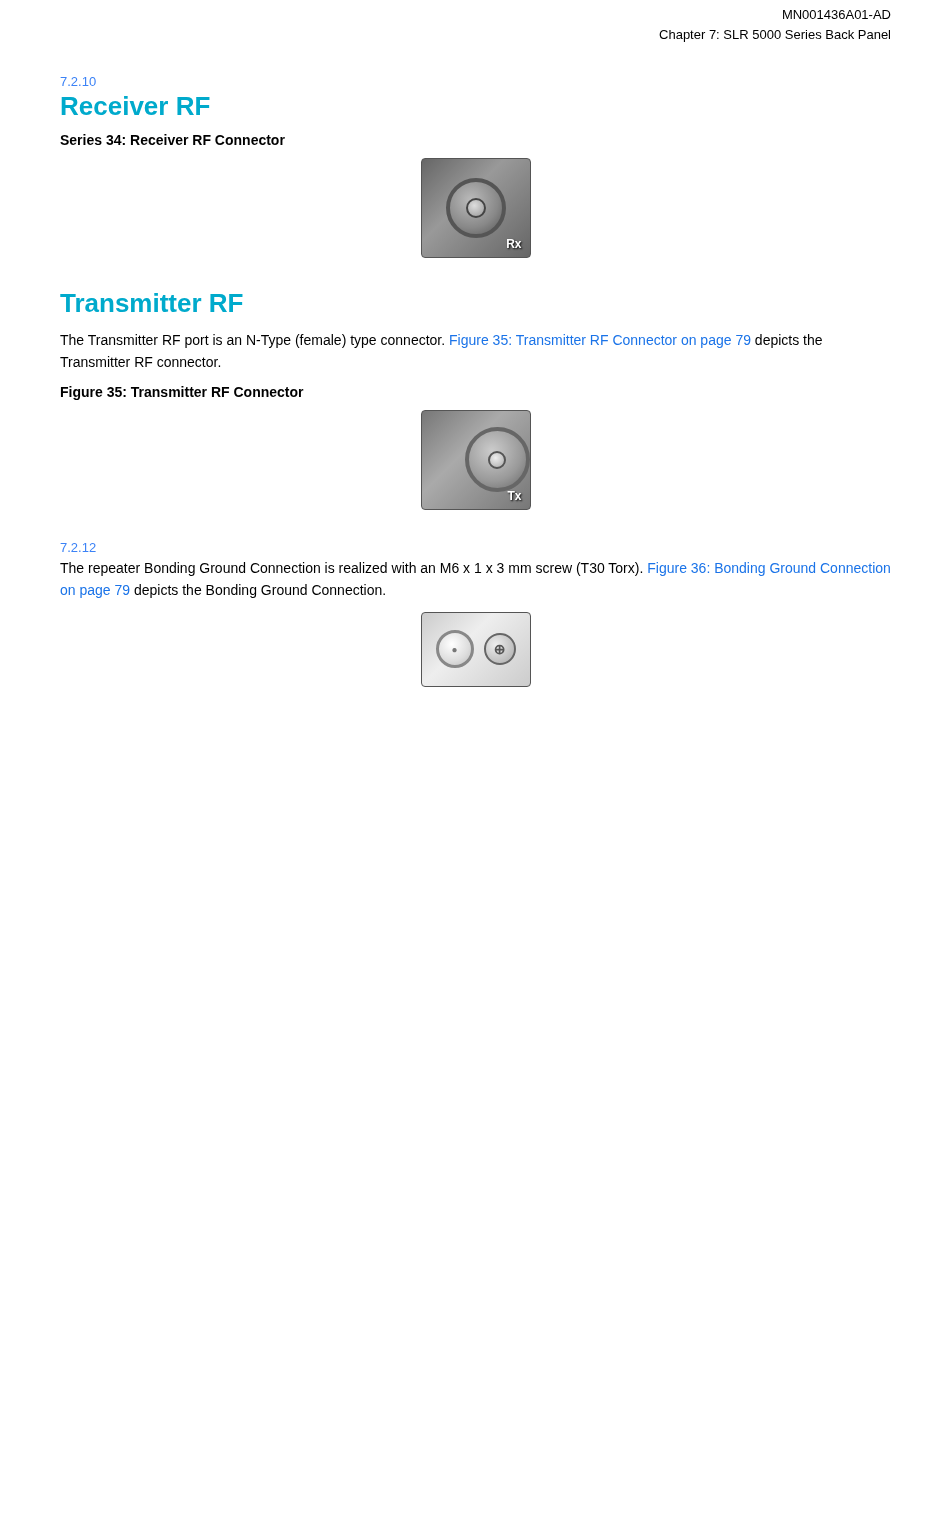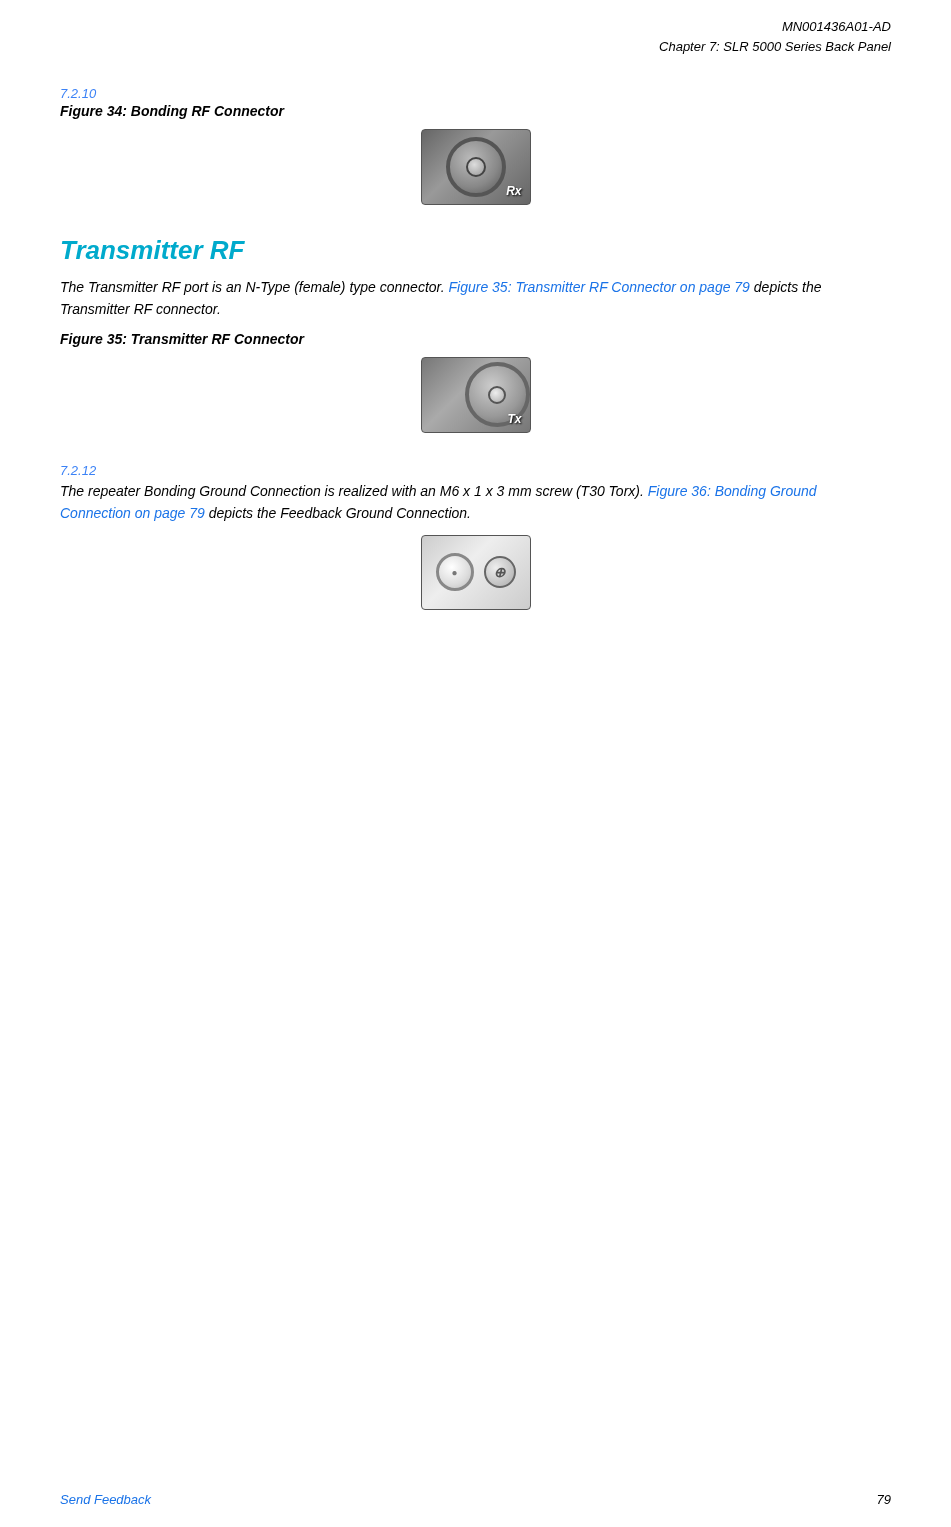--- a/index.html
+++ b/index.html
@@ -6,24 +6,23 @@
     body {
       font-family: Arial, sans-serif;
       font-size: 14px;
       color: #000;
       background: #fff;
       width: 951px;
       min-height: 1527px;
       position: relative;
     }
     .page-container {
-      padding: 17px 60px 60px 60px;
+      padding: 5px 60px 60px 60px;
       position: relative;
       min-height: 1527px;
-      font-style: italic;
     }
     .header {
       text-align: right;
       margin-bottom: 30px;
       font-size: 13px;
       color: #000;
       line-height: 1.5;
     }
     .section {
       margin-bottom: 30px;
@@ -51,21 +50,21 @@
       color: #000;
       margin-bottom: 8px;
     }
     .figure-container {
       display: flex;
       justify-content: center;
       margin: 10px 0 20px 0;
     }
     .connector-img {
       width: 110px;
-      height: 76px;
+      height: 100px;
       background: #888;
       border: 1px solid #555;
       border-radius: 4px;
       display: flex;
       align-items: center;
       justify-content: center;
       position: relative;
       overflow: hidden;
     }
     .connector-rx {
@@ -170,21 +169,22 @@
 
 <div class="page-container">
 
   <div class="header">
     <div>MN001436A01-AD</div>
     <div>Chapter 7:  SLR 5000 Series Back Panel</div>
   </div>
 
   <div class="section">
     <div class="section-number-small">7.2.10</div>
-    <div class="figure-caption">Figure 34: Bonding RF Connector</div>
+    <div class="section-title">Receiver RF</div>
+    <div class="figure-caption">Series 34: Receiver RF Connector</div>
     <div class="figure-container">
       <div class="connector-img connector-rx">
         <div class="bnc-outer">
           <div class="bnc-inner"></div>
         </div>
         <div class="connector-label">Rx</div>
       </div>
     </div>
   </div>
 
@@ -200,36 +200,32 @@
           <div class="ntype-inner"></div>
         </div>
         <div class="connector-label">Tx</div>
       </div>
     </div>
   </div>
 
   <div class="section">
     <div class="section-number-small">7.2.12</div>
     <div class="section-body">
-      <span>The repeater Bonding Ground Connection is realized with an M6 x 1 x 3 mm screw (T30 Torx). </span><a class="link-text" href="#">Figure 36: Bonding Ground Connection on page 79</a><span> depicts the Feedback Ground Connection.</span>
+      <span>The repeater Bonding Ground Connection is realized with an M6 x 1 x 3 mm screw (T30 Torx). </span><a class="link-text" href="#">Figure 36: Bonding Ground Connection on page 79</a><span> depicts the Bonding Ground Connection.</span>
     </div>
     <div class="figure-container">
       <div class="connector-img connector-bond" style="width:110px;height:75px;background:linear-gradient(135deg,#ccc 0%,#eee 40%,#ccc 100%);">
         <div class="bond-connector">
           <div class="bond-circle" style="background:radial-gradient(circle at 40% 35%,#fff,#ddd 60%,#bbb);width:38px;height:38px;">
             <span style="font-size:10px;color:#777;">●</span>
           </div>
           <div style="display:flex;flex-direction:column;align-items:center;">
             <div style="width:32px;height:32px;border-radius:50%;border:2px solid #666;background:radial-gradient(circle at 35% 35%,#eee,#aaa);display:flex;align-items:center;justify-content:center;">
               <span style="font-size:14px;color:#555;font-weight:bold;">⊕</span>
             </div>
           </div>
         </div>
       </div>
     </div>
   </div>
 
-  <div class="footer">
-    <a class="footer-link" href="#">Send Feedback</a>
-    <span class="footer-page">79</span>
-  </div>
 
 </div>
 
 </body></html>

